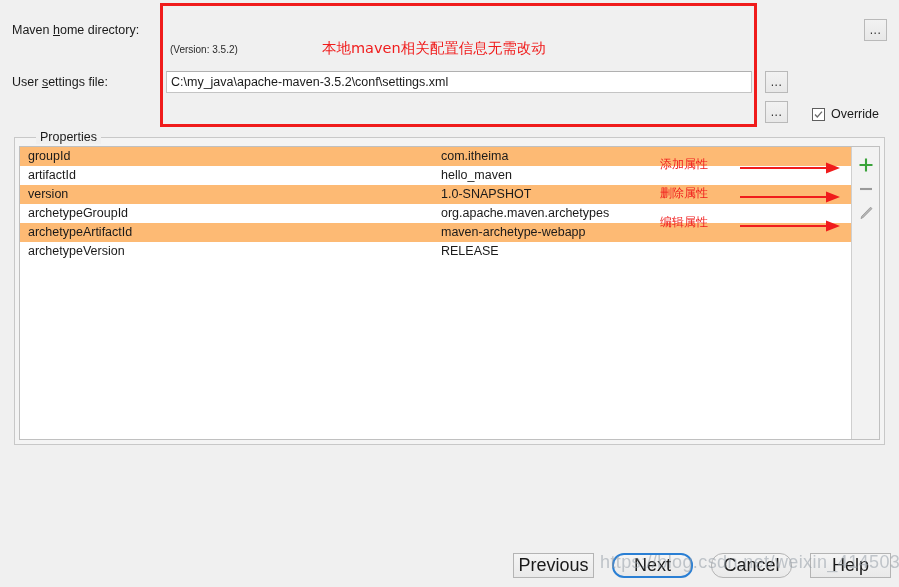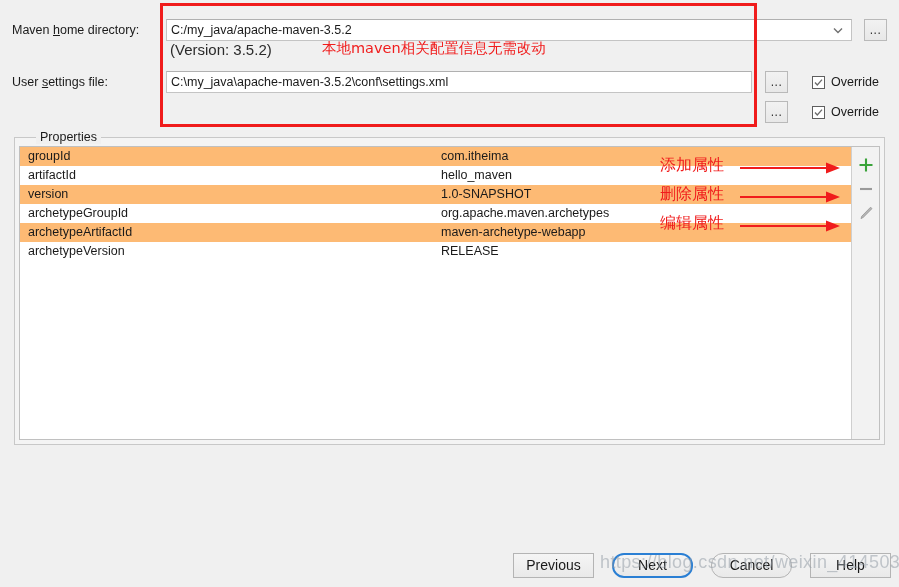--- a/index.html
+++ b/index.html
@@ -79,20 +79,21 @@
     color: #303030;
     padding-top: 3px;
   }
 
   .ovr {
     position: absolute;
     height: 22px;
     line-height: 22px;
     font-size: 12.5px;
     white-space: nowrap;
+    margin-top: 32px;
   }
   .cbox {
     display: inline-block;
     vertical-align: -3px;
     box-sizing: border-box;
     width: 13px;
     height: 13px;
     border: 1px solid #5e5e5e;
     background: #ffffff;
     position: relative;
@@ -100,21 +101,21 @@
   }
   .cbox svg { position: absolute; left: 0; top: 0; }
   .ovr-label { color: #1a1a1a; }
 
   .version-note {
     position: absolute;
     left: 170px;
     top: 40px;
     height: 20px;
     line-height: 20px;
-    font-size: 15px;
+    font-size: 10px;
     color: #2a2a2a;
   }
 
   
   .red-box {
     position: absolute;
     left: 160px;
     top: 3px;
     width: 597px;
     height: 124px;
@@ -204,22 +205,22 @@
     width: 28px;
     height: 24px;
     position: relative;
   }
   .tool-btn svg { position: absolute; left: 5px; top: 4px; }
 
   
   .ann {
     position: absolute;
     color: #f01c1c;
-    font-size: 16px;
-    font-family: Liberation Serif, serif;
+    font-size: 12px;
+    font-family: Liberation Mono, monospace;
     white-space: nowrap;
     line-height: 18px;
     text-align: center;
   }
   .arrow {
     position: absolute;
     height: 14px;
   }
   .arrow svg { display: block; }
 
@@ -231,21 +232,21 @@
     width: 899px;
     height: 28px;
   }
   .dbtn {
     position: absolute;
     box-sizing: border-box;
     width: 81px;
     height: 25px;
     line-height: 23px;
     text-align: center;
-    font-size: 14px;
+    font-size: 18px;
     color: #1a1a1a;
     background: linear-gradient(#f5f5f5, #e9e9e9);
     border: 1px solid #b4b4b4;
   }
   .dbtn.primary {
     border: 2px solid #2a7fd4;
     line-height: 21px;
   }
 
   .watermark {
@@ -261,28 +262,20 @@
   }
 </style>
 </head>
 <body>
 
 <div class="form-area">
 
   <div class="frow" style="top:17px;">
     <span class="flabel"><span>Maven </span><u>h</u><span>ome directory:</span></span>
 
-    <div class="finput" style="left:166px; top:2px; width:686px;" title="Maven home directory">
-      <span>C:/my_java/apache-maven-3.5.2</span>
-      <span class="combo-arrow">
-        <svg width="14" height="14" viewBox="0 0 14 14">
-            <path d="M3 5.5 L7 9.5 L11 5.5" fill="none" stroke="#707070" stroke-width="1.4"></path>
-          </svg>
-      </span>
-    </div>
 
     <div class="browse-btn" style="left:864px; top:2px;">...</div>
   </div>
 
   <div class="version-note">(Version: 3.5.2)</div>
 
   <div class="frow" style="top:69px;">
     <span class="flabel"><span>User </span><u>s</u><span>ettings file:</span></span>
 
     <div class="finput" style="left:166px; top:2px; width:586px;" title="User settings file">

